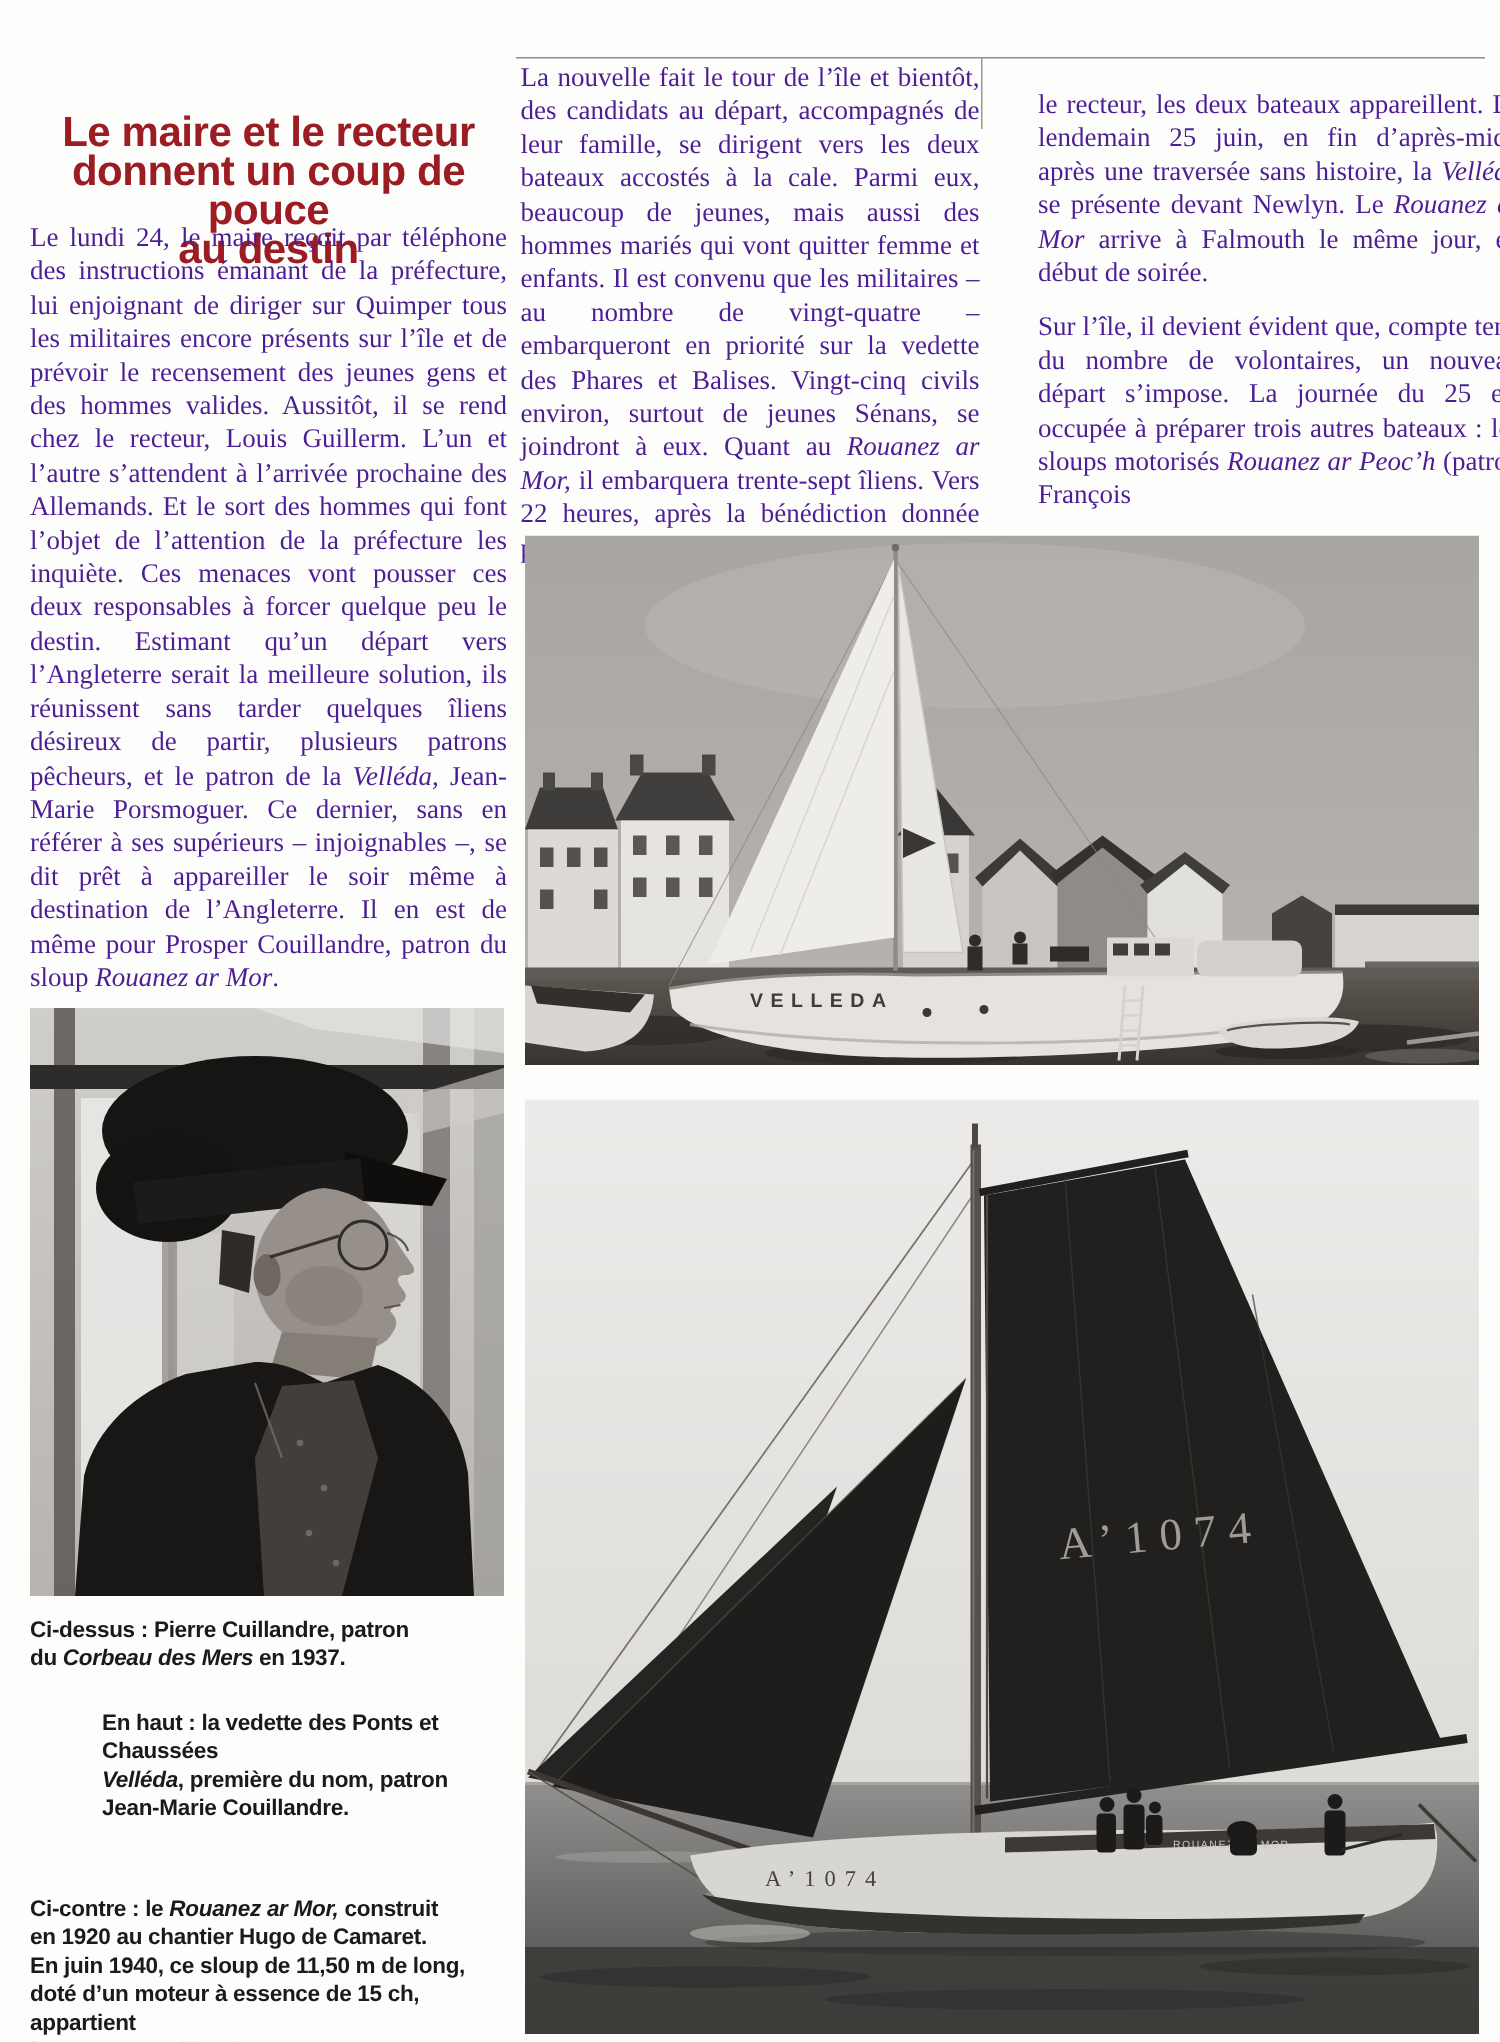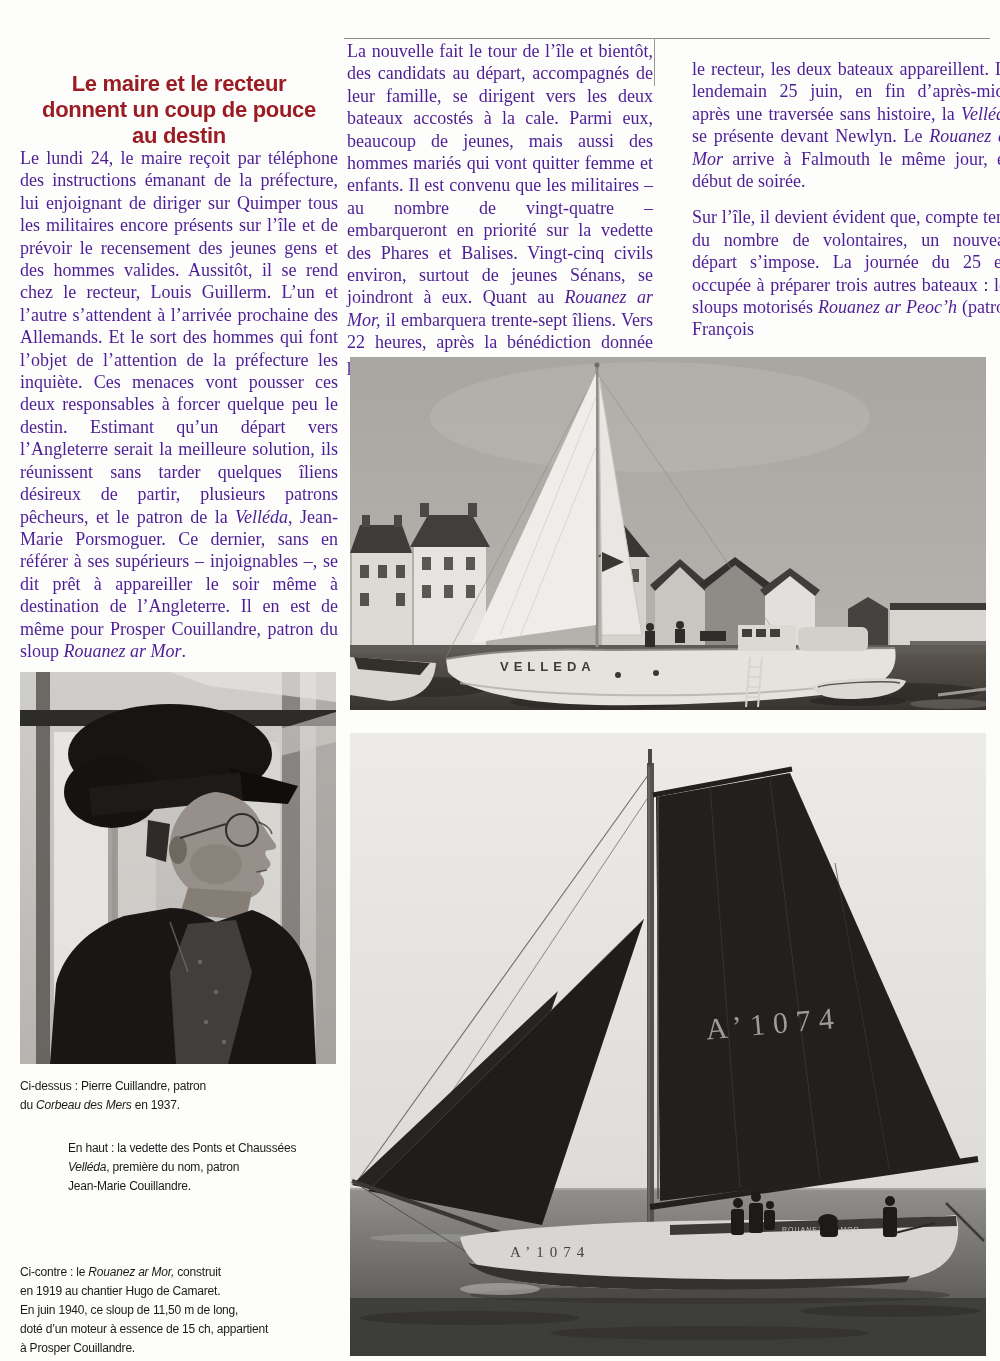--- a/index.html
+++ b/index.html
@@ -1,37 +1,37 @@
 <!DOCTYPE html>
 <html lang="fr" style="--headline-color: #9b1c22;"><head>
 <meta charset="utf-8">
 <style>
   html,body{margin:0;padding:0;background:#ffffff;}
   .page{position:relative;width:1000px;height:1361px;background:#fdfdfc;overflow:hidden;
         font-family:"Liberation Serif",serif;color:#1f1e1c;}
   .abs{position:absolute;}
   .headline{left:20px;top:56px;width:318px;text-align:center;
             font-family:"Liberation Sans",sans-serif;font-weight:700;
-            font-size:22px;line-height:26px;letter-spacing:-0.3px;
+            font-size:28px;line-height:26px;letter-spacing:-0.3px;
             color:var(--headline-color,#9b1c22);}
   .bodytext{font-size:18px;line-height:22.4px;text-align:justify;margin:0;
             font-family:"Liberation Serif",serif;color:#4c1d95;}
   .bodytext i{font-style:italic;}
   .col-left{left:20px;top:147px;width:318px;}
   .col-mid{left:347px;top:40px;width:306px;}
   .col-right{left:692px;top:58px;width:322px;}
   .col-right .second{margin-top:14px;}
   .rule-top{left:344px;top:38px;width:646px;height:1px;background:#8f8c89;}
   .rule-tick{left:654px;top:38px;width:1px;height:48px;background:#9a9794;}
   figure{margin:0;padding:0;}
   .photo-portrait{left:20px;top:672px;width:316px;height:392px;}
   .photo-velleda{left:350px;top:357px;width:636px;height:250px;}
   .photo-rouanez{left:350px;top:733px;width:636px;height:623px;}
   .caption{left:20px;width:300px;font-family:"Liberation Sans",sans-serif;
-           font-weight:400;font-size:12px;line-height:19px;letter-spacing:-0.2px;
+           font-weight:700;font-size:15px;line-height:19px;letter-spacing:-0.2px;
            color:#1b1a19;}
   .caption i{font-style:italic;}
   .cap-above{top:1077px;}
   .cap-top{top:1139px;margin-left:48px;}
   .cap-opposite{top:1263px;}
   svg{display:block;}
 </style>
 </head>
 <body>
 
@@ -307,19 +307,19 @@
       <div class="cap-line"><span>Ci-dessus : Pierre Cuillandre, patron</span></div>
       <div class="cap-line"><span>du </span><i>Corbeau des Mers</i><span> en 1937.</span></div>
     </div>
   <div class="abs caption cap-top">
       <div class="cap-line"><span>En haut : la vedette des Ponts et Chaussées</span></div>
       <div class="cap-line"><i>Velléda</i><span>, première du nom, patron</span></div>
       <div class="cap-line"><span>Jean-Marie Couillandre.</span></div>
     </div>
   <div class="abs caption cap-opposite">
       <div class="cap-line"><span>Ci-contre : le </span><i>Rouanez ar Mor,</i><span> construit</span></div>
-      <div class="cap-line"><span>en 1919 au chantier Hugo de Camaret.</span></div>
+      <div class="cap-line"><span>en 1920 au chantier Hugo de Camaret.</span></div>
       <div class="cap-line"><span>En juin 1940, ce sloup de 11,50 m de long,</span></div>
       <div class="cap-line"><span>doté d’un moteur à essence de 15 ch, appartient</span></div>
       <div class="cap-line"><span>à Prosper Couillandre.</span></div>
     </div>
 
 </div>
 
 </body></html>

